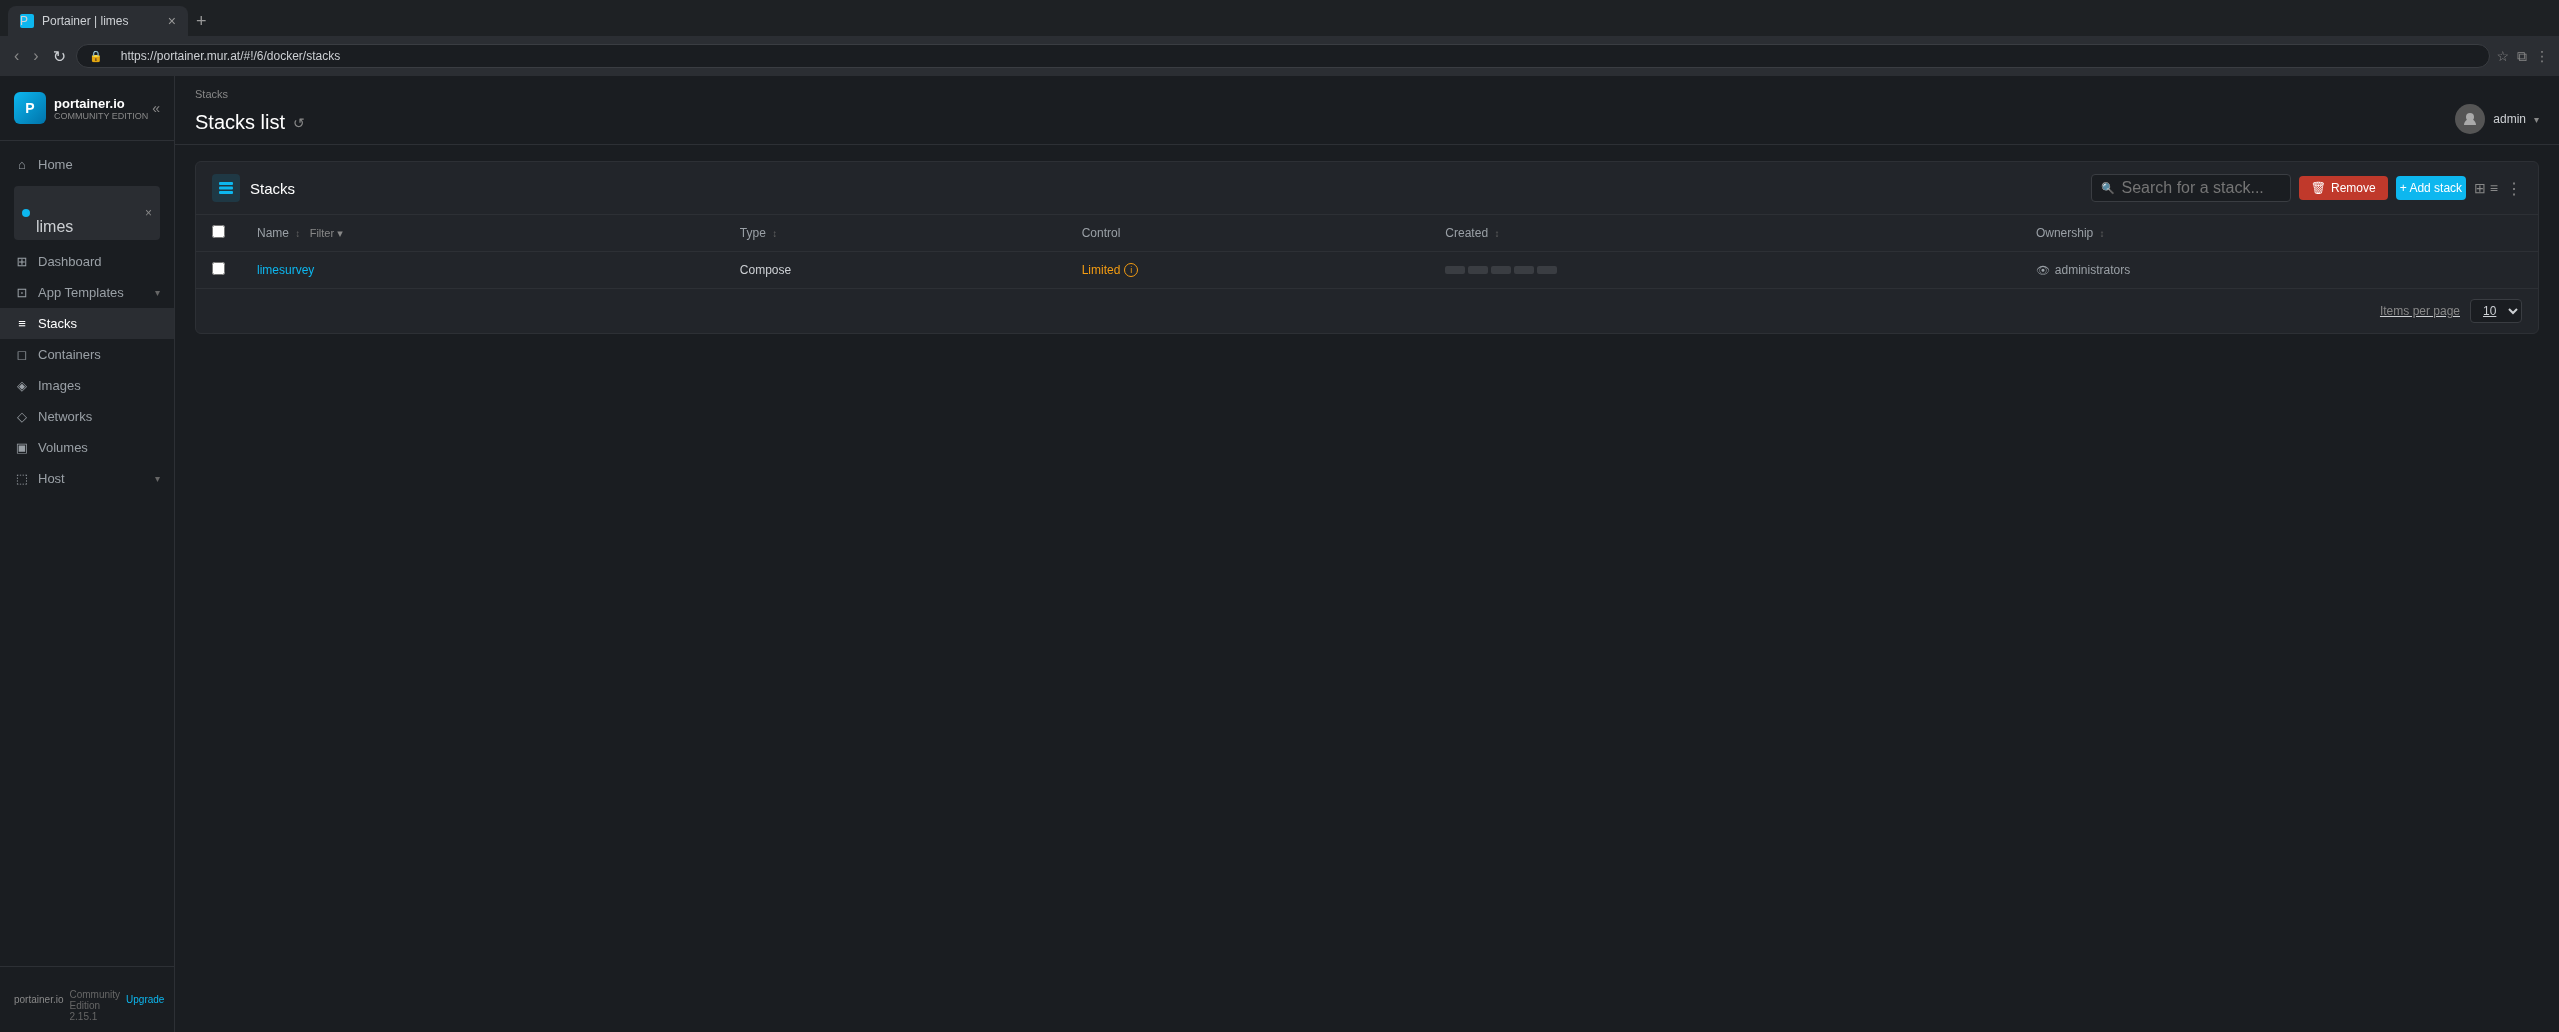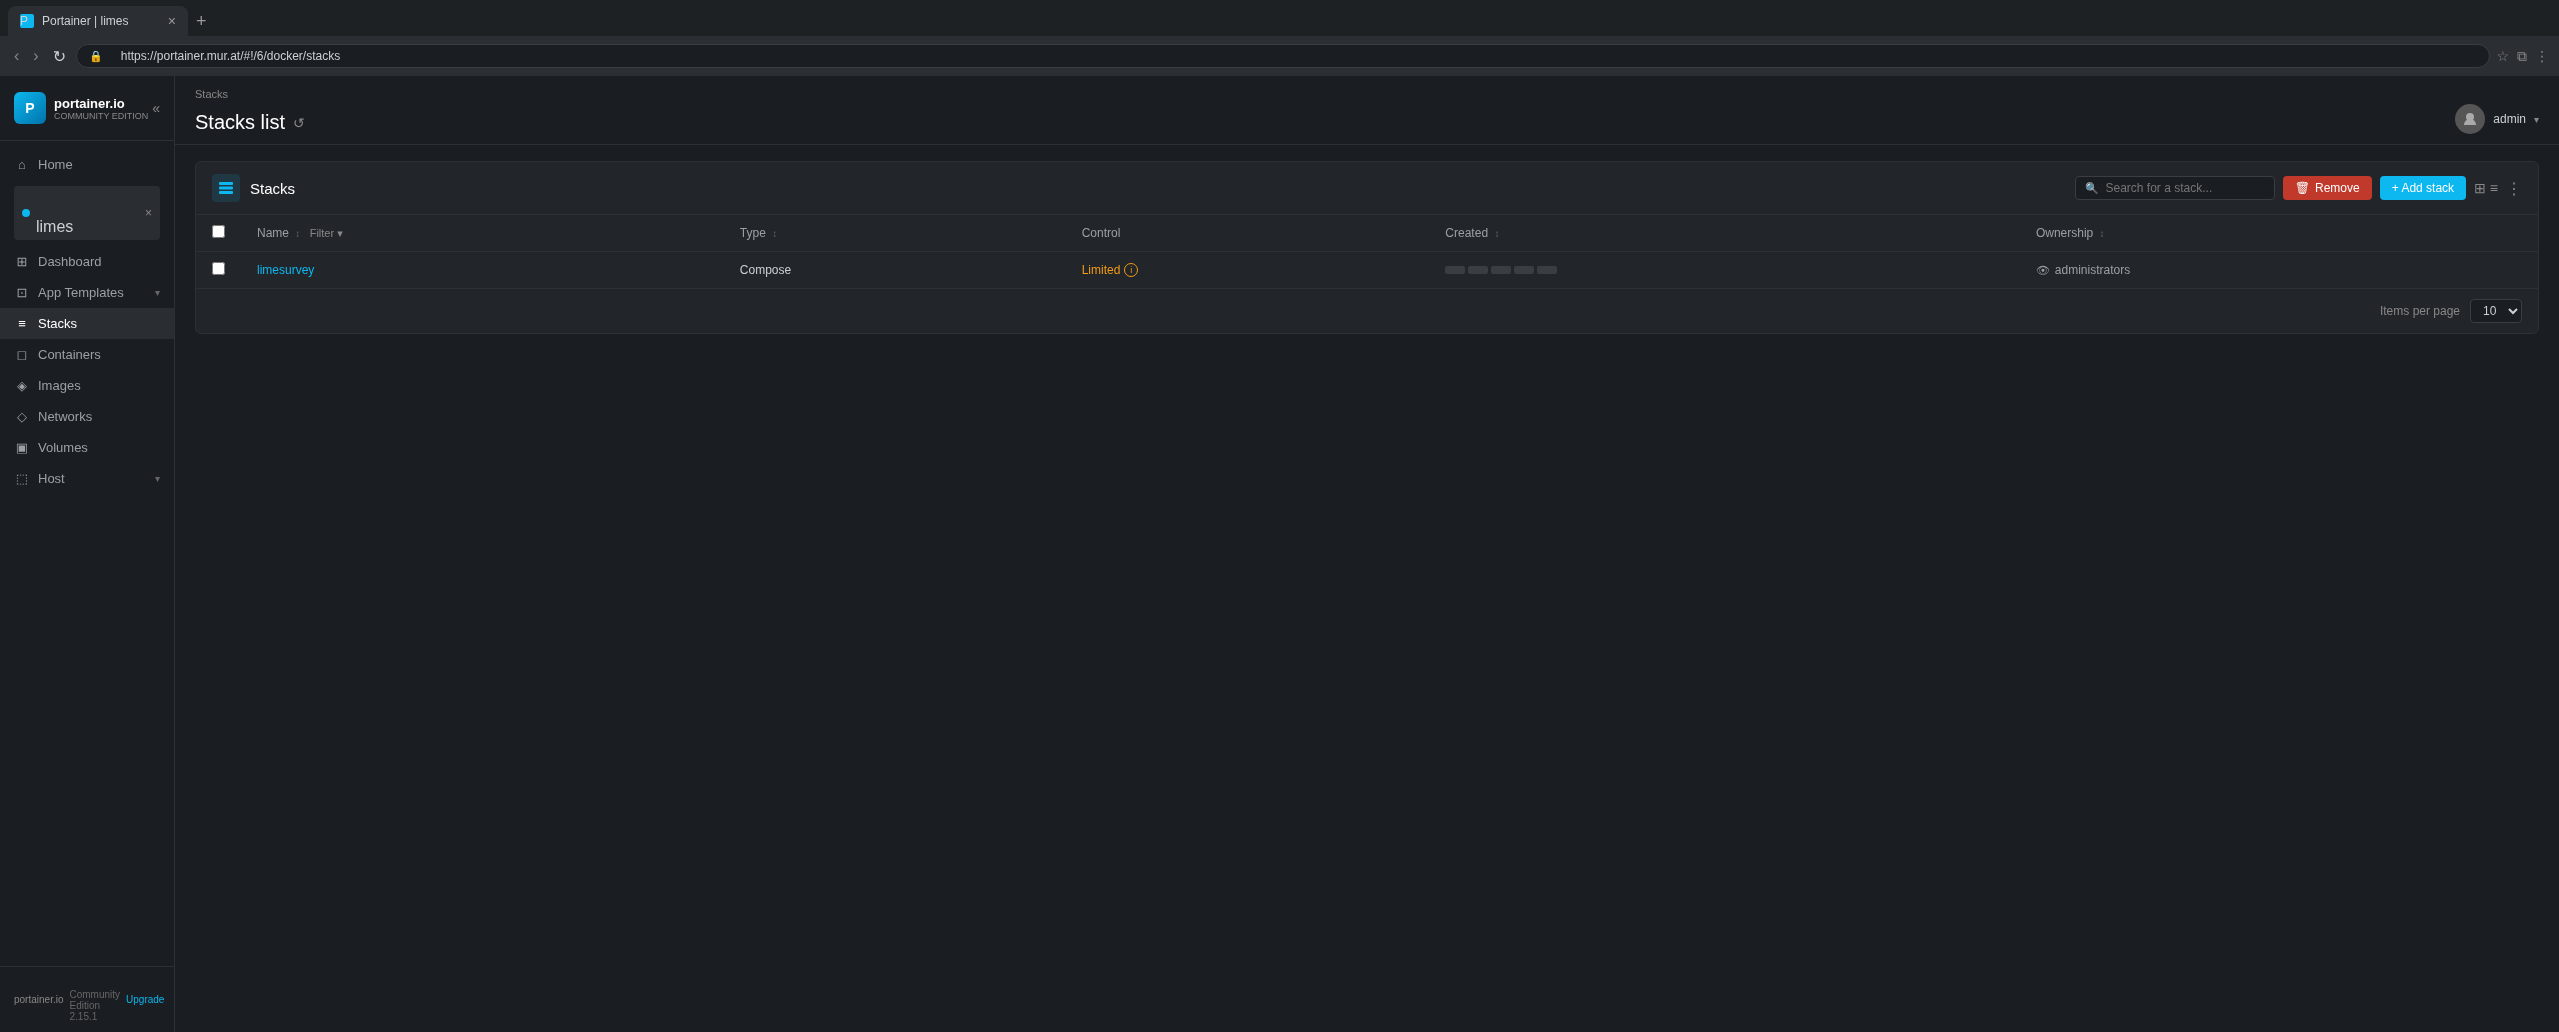--- a/index.html
+++ b/index.html
@@ -293,21 +293,21 @@
       border: 1px solid #3a3d42;
       border-radius: 4px;
       padding: 4px 10px;
       gap: 6px;
       width: 200px;
     }
     .search-box input {
       background: none;
       border: none;
       color: #cdd0d4;
-      font-size: 12px;
+      font-size: 16px;
       outline: none;
       flex: 1;
     }
     .search-icon { color: #888; font-size: 11px; }
     .btn-remove {
       background: #c0392b;
       color: white;
       border: none;
       border-radius: 4px;
       padding: 5px 12px;
@@ -315,21 +315,21 @@
       cursor: pointer;
       display: flex;
       align-items: center;
       gap: 5px;
     }
     .btn-add {
       background: #0db7ef;
       color: white;
       border: none;
       border-radius: 4px;
-      padding: 5px 12px;
+      padding: 5px 4px;
       font-size: 12px;
       cursor: pointer;
       display: flex;
       align-items: center;
       gap: 5px;
     }
     .btn-view-toggle {
       display: flex;
       align-items: center;
       gap: 4px;
@@ -411,20 +411,21 @@
     }
     .ownership-icon { font-size: 11px; }
 
     .table-footer {
       display: flex;
       align-items: center;
       justify-content: flex-end;
       padding: 10px 16px;
       border-top: 1px solid #2d3035;
       gap: 10px;
+      text-decoration: underline;
     }
     .items-per-page-label { font-size: 12px; color: #888; }
     .items-per-page-select {
       background: #1a1d21;
       border: 1px solid #3a3d42;
       color: #cdd0d4;
       font-size: 12px;
       padding: 3px 8px;
       border-radius: 4px;
     }

